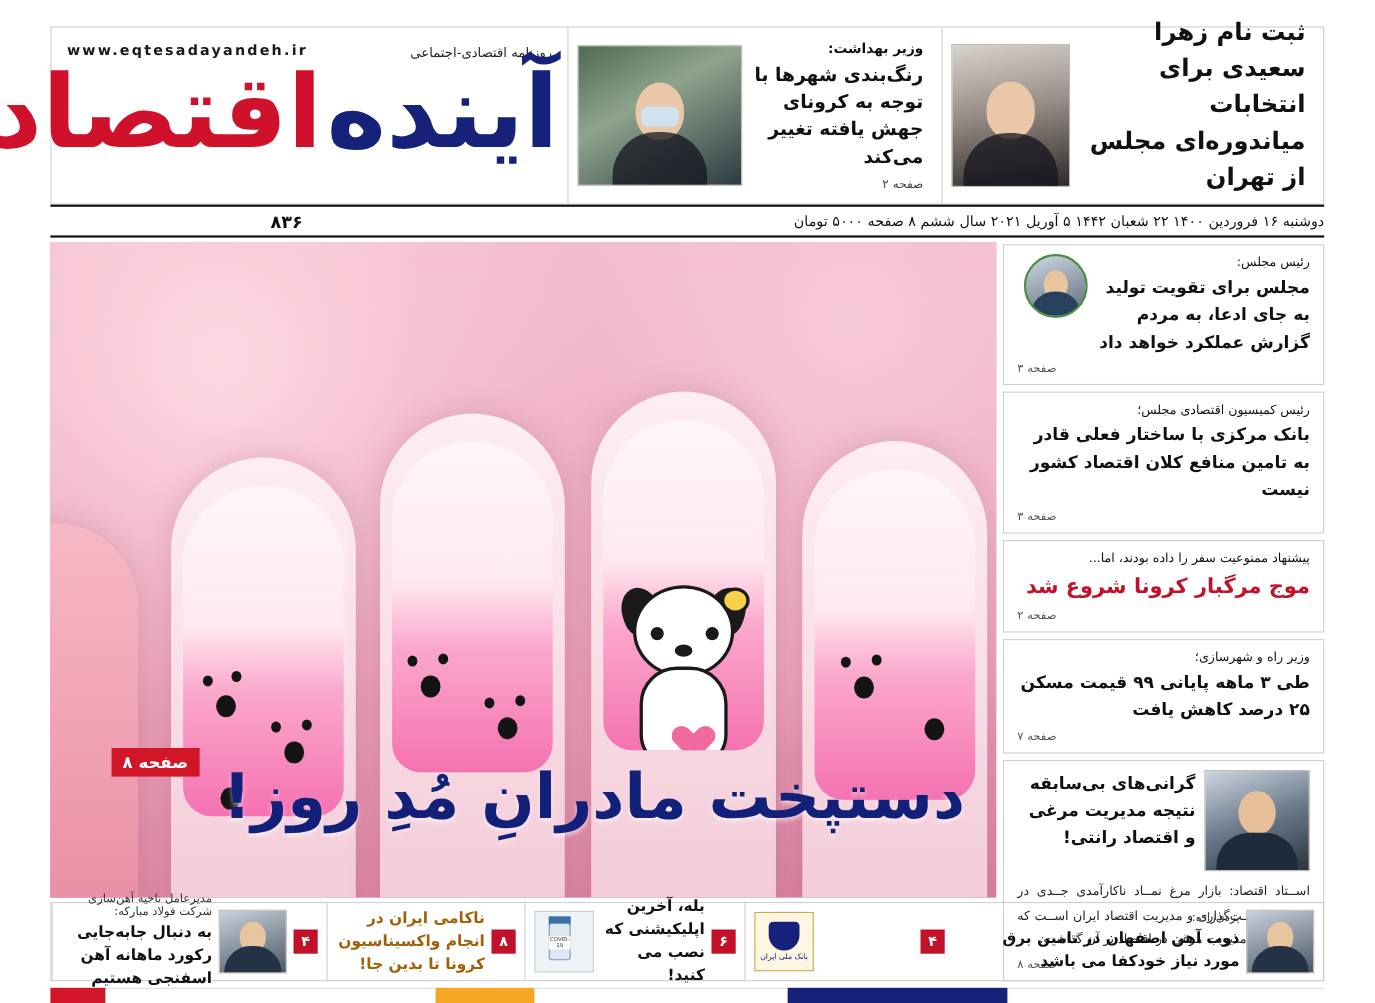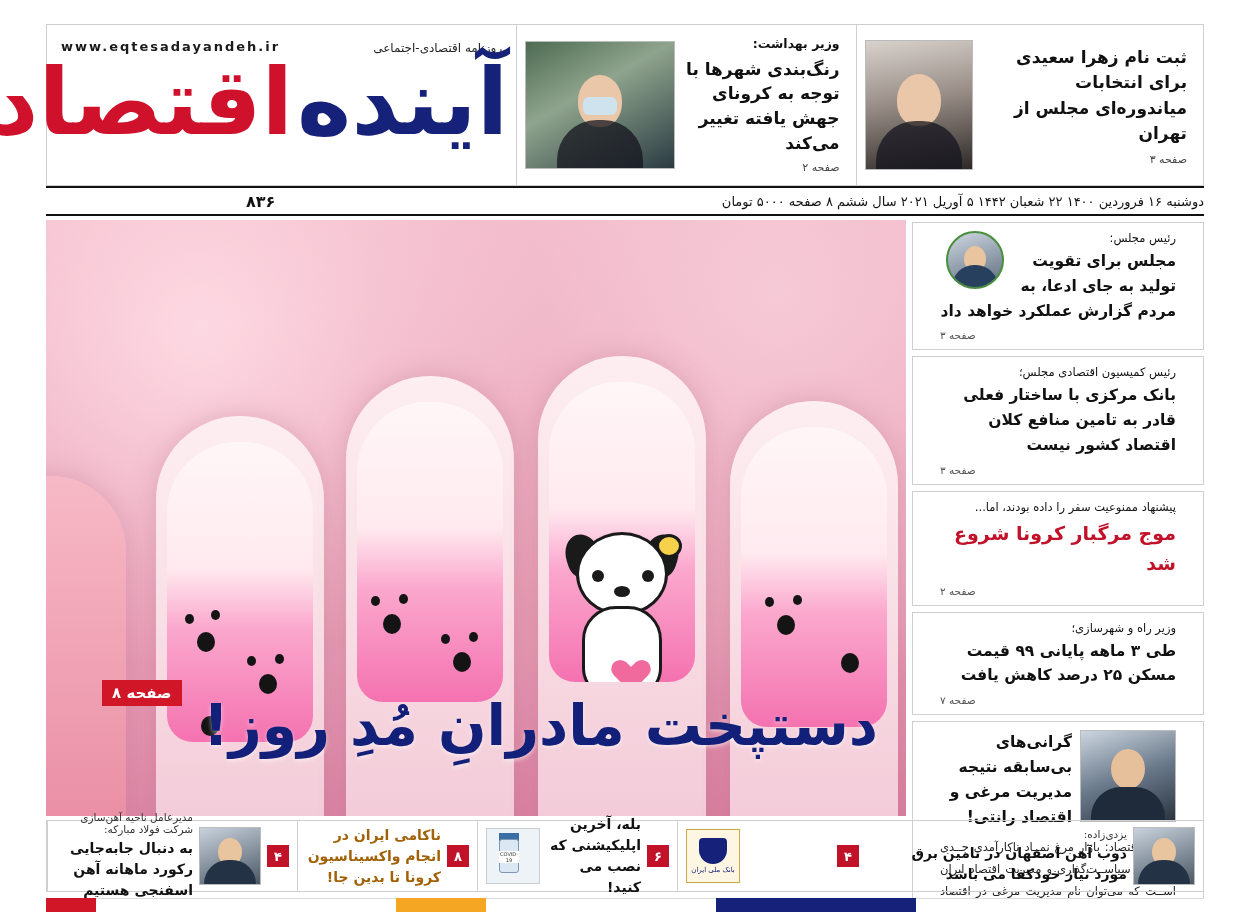--- a/index.html
+++ b/index.html
@@ -94,21 +94,21 @@
     margin-bottom: 6px;
     font-weight: bold;
   }
   .mast-head {
     font-size: 17px;
     font-weight: bold;
     color: #111;
     line-height: 1.45;
   }
   .mast-head.big {
-    font-size: 17px;
+    font-size: 22px;
     line-height: 1.5;
   }
   .pg-ref {
     font-size: 11px;
     color: #444;
     margin-top: 6px;
   }
   .thumb {
     width: 108px; height: 130px;
     border: 1px solid #bbb;
@@ -306,21 +306,21 @@
   }
 
   
   .rightcol {
     position: absolute;
     left: 912px; top: 222px;
     width: 292px;
   }
   .rbox {
     border: 1px solid #cfcfcf;
-    padding: 8px 27px;
+    padding: 8px 12px;
     margin-bottom: 6px;
     background: #fff;
     position: relative;
   }
   .pishkhan {
     position: absolute;
     right: 10px; top: 6px;
     z-index: 5;
     text-align: right;
     pointer-events: none;

